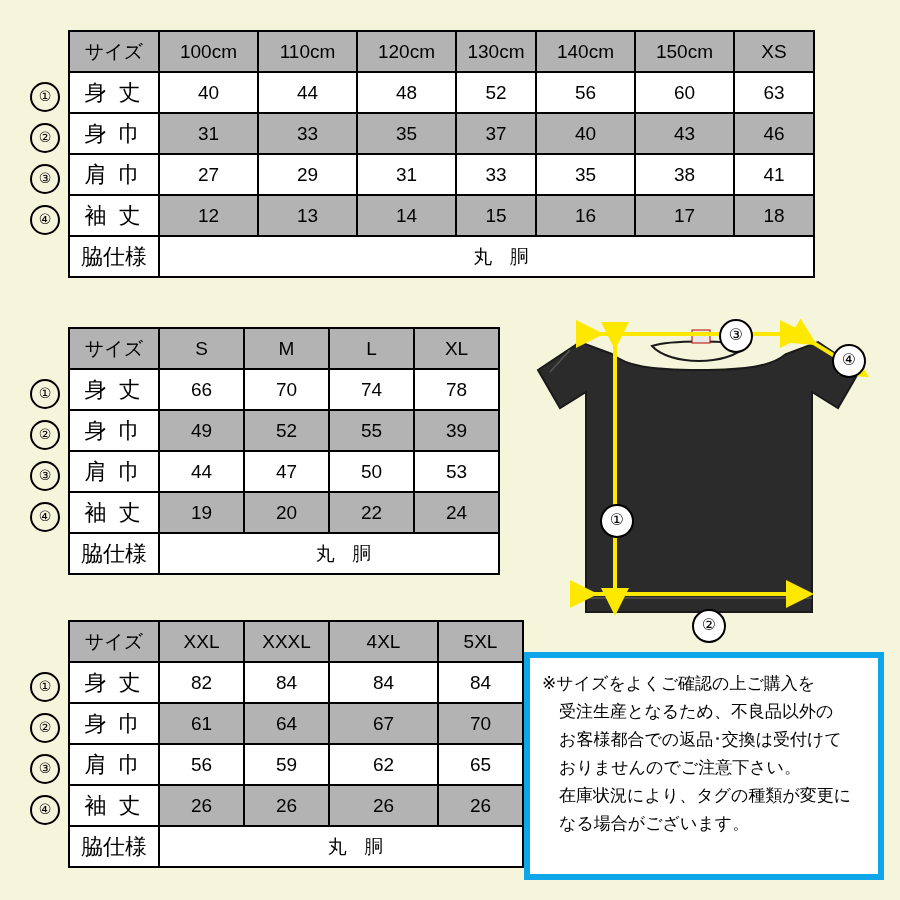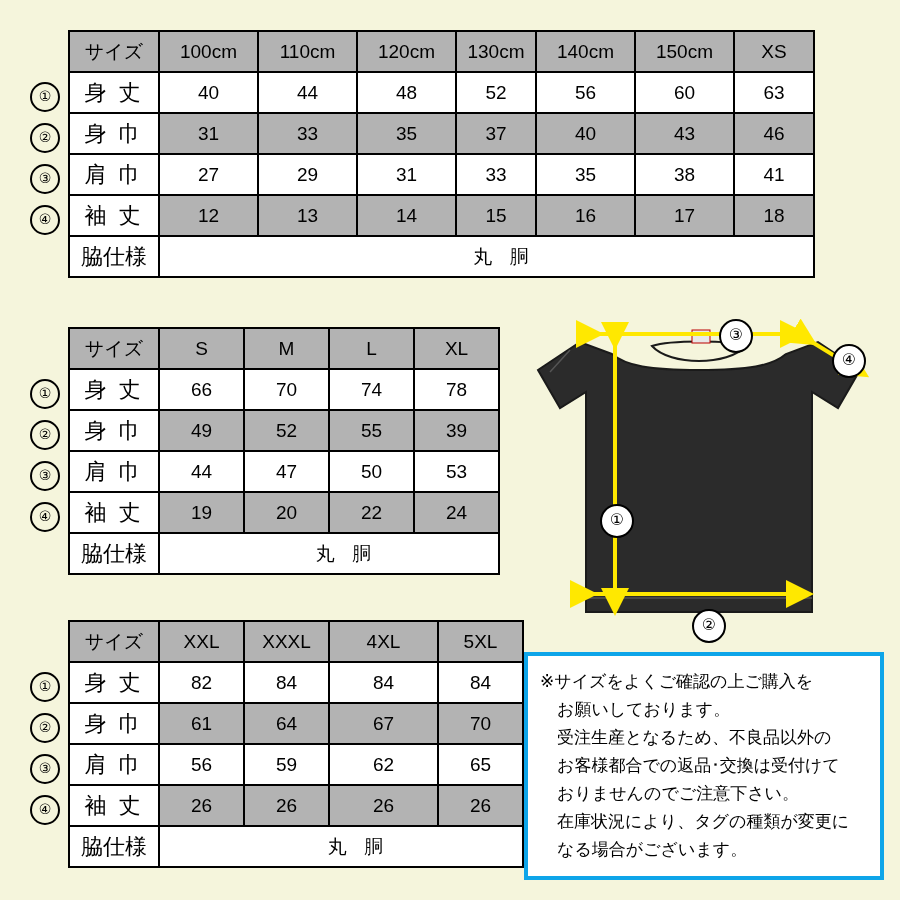--- a/index.html
+++ b/index.html
@@ -97,21 +97,21 @@
     z-index: 5;
   }
 
   
   .note-box {
     position: absolute;
     left: 524px;
     top: 652px;
     width: 360px;
     height: 228px;
-    border: 4px solid #0ea5e9;
+    border: 6px solid #0ea5e9;
     background: #ffffff;
     box-sizing: border-box;
     padding: 12px 10px 8px 12px;
   }
   .note-line {
     font-size: 17px;
     line-height: 28px;
     white-space: nowrap;
   }
   .note-line.indent {
@@ -321,21 +321,20 @@
     </svg>
 
     <div class="diag-num" style="left:199px; top:7px;">③</div>
     <div class="diag-num" style="left:312px; top:32px;">④</div>
     <div class="diag-num" style="left:80px; top:192px;">①</div>
     <div class="diag-num" style="left:172px; top:297px;">②</div>
   </div>
 
   <div class="note-box">
     <div class="note-line">※サイズをよくご確認の上ご購入を</div>
-    <div class="note-line indent">お願いしております。</div>
     <div class="note-line indent">受注生産となるため、不良品以外の</div>
     <div class="note-line indent">お客様都合での返品･交換は受付けて</div>
     <div class="note-line indent">おりませんのでご注意下さい。</div>
     <div class="note-line indent">在庫状況により、タグの種類が変更に</div>
     <div class="note-line indent">なる場合がございます。</div>
   </div>
 
 </div>
 
 </body></html>

